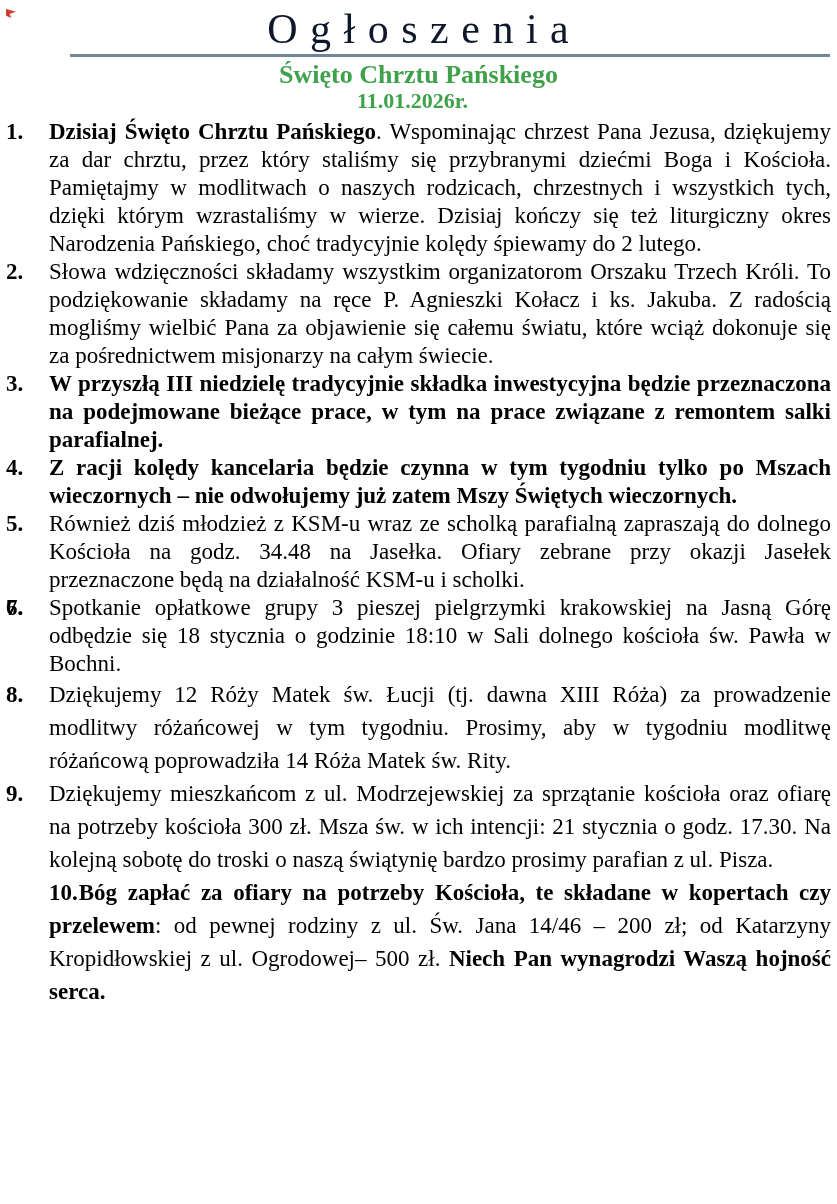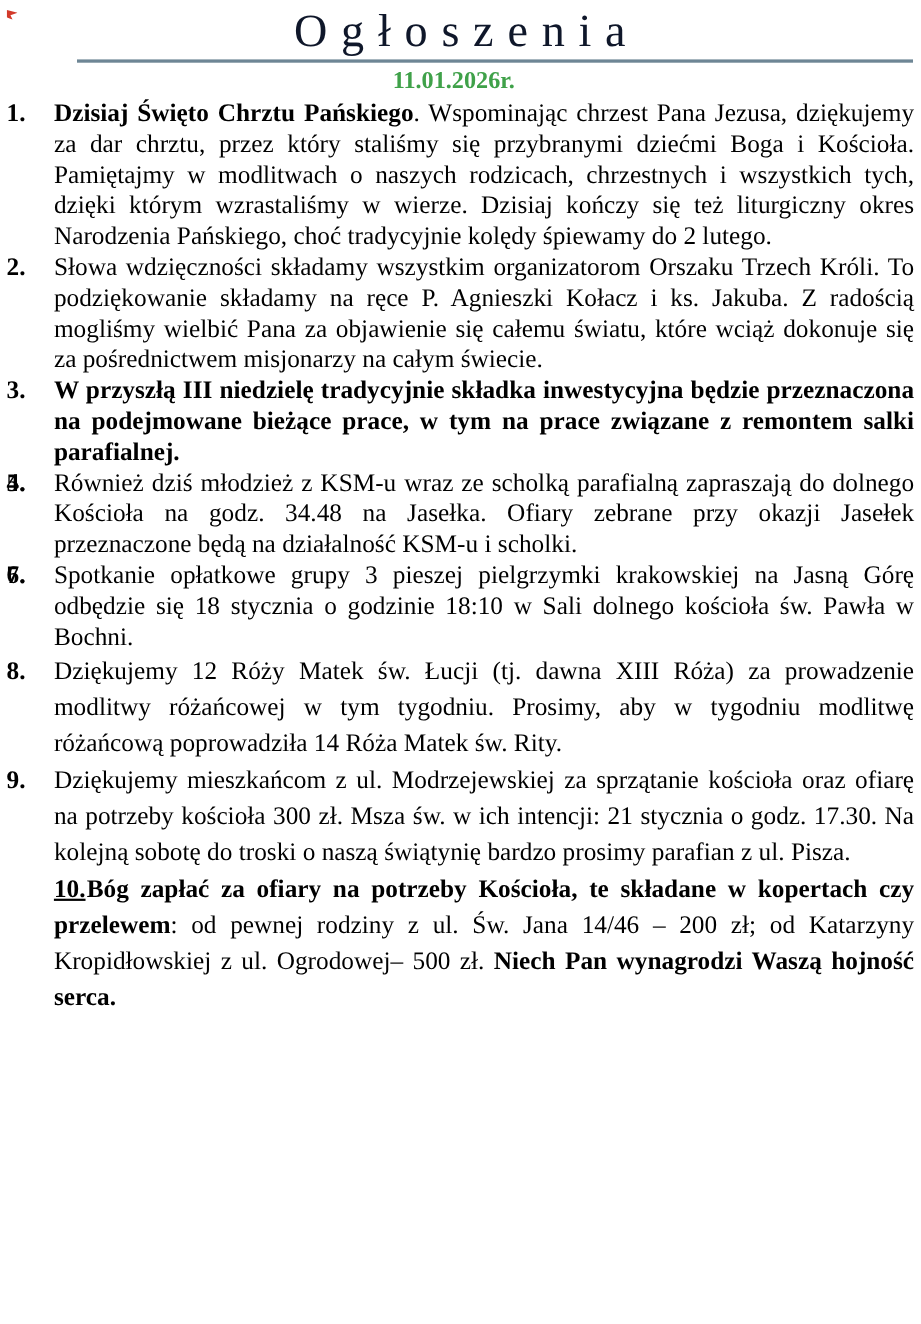--- a/index.html
+++ b/index.html
@@ -69,47 +69,47 @@
   }
   .item .num {
     position: absolute;
     left: 0;
     top: 0;
     font-weight: bold;
   }
   .item.tight .num {
     position: static;
     padding-right: 1px;
-    text-decoration: underline;
   }
   .item.wide {
     line-height: 33px;
   }
   .seg.bold {
     font-weight: bold;
   }
 </style>
 </head>
 <body>
 
 <div class="page">
   <span class="red-mark"></span>
 
   <h1 class="doc-title">O g ł o s z e n i a</h1>
 
   <div class="title-rule"></div>
 
+  <h2 class="doc-subtitle">Święto Chrztu Pańskiego</h2>
 
   <div class="doc-date">11.01.2026r.</div>
 
   <div class="announcements">
       <div class="item"><span class="num">1.</span><span class="seg bold">Dzisiaj Święto Chrztu Pańskiego</span><span class="seg">. Wspominając chrzest Pana Jezusa, dziękujemy za dar chrztu, przez który staliśmy się przybranymi dziećmi Boga i Kościoła. Pamiętajmy w modlitwach o naszych rodzicach, chrzestnych i wszystkich tych, dzięki którym wzrastaliśmy w wierze. Dzisiaj kończy się też liturgiczny okres Narodzenia Pańskiego, choć tradycyjnie kolędy śpiewamy do 2 lutego.</span></div>
       <div class="item"><span class="num">2.</span><span class="seg">Słowa wdzięczności składamy wszystkim organizatorom Orszaku Trzech Króli. To podziękowanie składamy na ręce P. Agnieszki Kołacz i ks. Jakuba. Z radością mogliśmy wielbić Pana za objawienie się całemu światu, które wciąż dokonuje się za pośrednictwem misjonarzy na całym świecie.</span></div>
       <div class="item"><span class="num">3.</span><span class="seg bold">W przyszłą III niedzielę tradycyjnie składka inwestycyjna będzie przeznaczona na podejmowane bieżące prace, w tym na prace związane z remontem salki parafialnej.</span></div>
-      <div class="item"><span class="num">4.</span></div>
+      <div class="item"><span class="num">4.</span><span class="seg bold">Z racji kolędy kancelaria będzie czynna w tym tygodniu tylko po Mszach wieczornych – nie odwołujemy już zatem Mszy Świętych wieczornych.</span></div>
       <div class="item"><span class="num">5.</span><span class="seg">Również dziś młodzież z KSM-u wraz ze scholką parafialną zapraszają do dolnego Kościoła na godz. 34.48 na Jasełka. Ofiary zebrane przy okazji Jasełek przeznaczone będą na działalność KSM-u i scholki.</span></div>
       <div class="item"><span class="num">6.</span></div>
       <div class="item"><span class="num">7.</span><span class="seg">Spotkanie opłatkowe grupy 3 pieszej pielgrzymki krakowskiej na Jasną Górę odbędzie się 18 stycznia o godzinie 18:10 w Sali dolnego kościoła św. Pawła w Bochni.</span></div>
       <div class="item wide"><span class="num">8.</span><span class="seg">Dziękujemy 12 Róży Matek św. Łucji (tj. dawna XIII Róża) za prowadzenie modlitwy różańcowej w tym tygodniu. Prosimy, aby w tygodniu modlitwę różańcową poprowadziła 14 Róża Matek św. Rity.</span></div>
       <div class="item wide"><span class="num">9.</span><span class="seg">Dziękujemy mieszkańcom z ul. Modrzejewskiej za sprzątanie kościoła oraz ofiarę na potrzeby kościoła 300 zł. Msza św. w ich intencji: 21 stycznia o godz. 17.30. Na kolejną sobotę do troski o naszą świątynię bardzo prosimy parafian z ul. Pisza.</span></div>
       <div class="item wide tight"><span class="num">10.</span><span class="seg bold">Bóg zapłać za ofiary na potrzeby Kościoła, te składane w kopertach czy przelewem</span><span class="seg">: od pewnej rodziny z ul. Św. Jana 14/46 – 200 zł; od Katarzyny Kropidłowskiej z ul. Ogrodowej– 500 zł. </span><span class="seg bold">Niech Pan wynagrodzi Waszą hojność serca.</span></div>
     </div>
 </div>
 
 </body></html>

